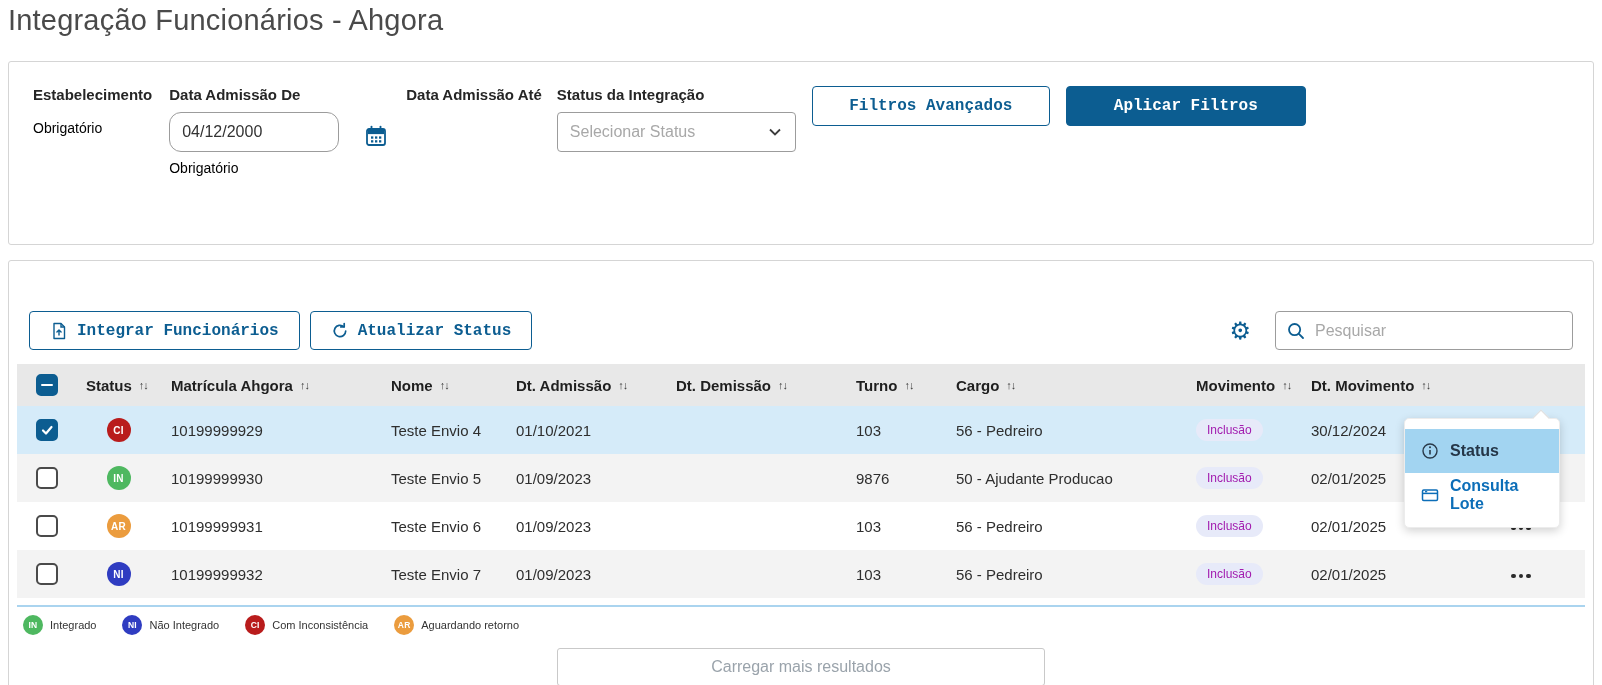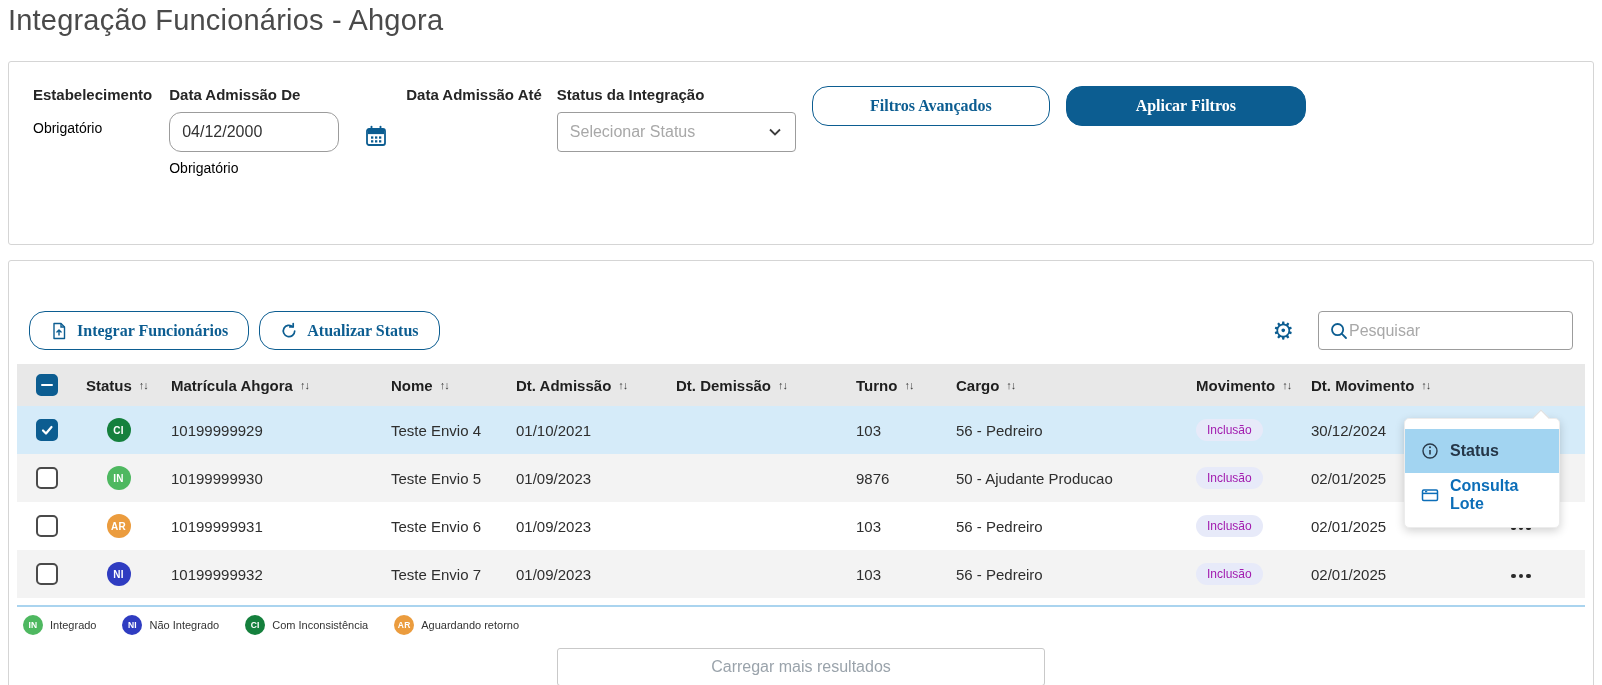--- a/index.html
+++ b/index.html
@@ -39,22 +39,22 @@
   .cal-btn { margin-left: 26px; margin-top: 8px; cursor: pointer; background:none; border:none; }
   .f-est { margin-right: 17px; }
   .f-de  { margin-right: 19px; }
   .f-ate { margin-right: 15px; }
   .select-box {
     width: 239px; display: flex; align-items: center; justify-content: space-between;
     cursor: pointer;
   }
   .select-placeholder { color: #a8a8a8; font-size: 16px; }
   .btn {
-    height: 40px; border-radius: 16px; font-size: 16px; font-weight: 600;
-    cursor: pointer; font-family: Liberation Serif, serif;
+    height: 40px; border-radius: 4px; font-size: 16px; font-weight: 600;
+    cursor: pointer; font-family: Liberation Mono, monospace;
   }
   .btn-outline {
     background: #fff; color: #0c5d91; border: 1px solid #0c5d91;
   }
   .btn-primary {
     background: #0c5d91; color: #fff; border: 1px solid #0c5d91;
   }
   .f-filtros { width: 238px; margin-left: 16px; }
   .f-aplicar { width: 240px; margin-left: 16px; }
   .f-status { }
@@ -62,22 +62,22 @@
   .main-card { margin-top: 15px; padding: 50px 8px 24px 8px; height: 446px; }
   .toolbar { display: flex; align-items: center; margin: 0 12px 14px 12px; }
   .toolbar .btn { height: 39px; display: inline-flex; align-items: center; gap: 9px; padding: 0 20px; }
   .tb-atualizar { margin-left: 10px; }
   .toolbar-spacer { flex: 1; }
   .gear {
     font-size: 24px; color: #0c5d91; cursor: pointer; margin-right: 24px;
     line-height: 1; user-select: none;
   }
   .search-box {
-    width: 255px; height: 39px; border: 1px solid #9c9c9c; border-radius: 4px;
-    display: flex; align-items: center; padding: 0 10px; background:#fff;
+    width: 298px; height: 39px; border: 1px solid #9c9c9c; border-radius: 4px;
+    display: flex; align-items: center; padding: 0 10px; gap: 9px; background:#fff;
   }
   .search-box input {
     border: none; outline: none; font-size: 16px; color: #333; width: 100%;
     font-family: "Liberation Sans", sans-serif;
   }
   .search-box input::placeholder { color: #a8a8a8; }
   
   .table { border-bottom: 2px solid #aad4ef; padding-bottom: 7px; }
   .t-head {
     display: flex; align-items: center; background: #e8e8e8; height: 42px;
@@ -109,21 +109,21 @@
   .cb .minus { width: 12px; height: 2.5px; background: #fff; border-radius: 1px; }
   
   .badge {
     width: 24px; height: 24px; border-radius: 50%; color: #fff;
     font-size: 10px; font-weight: 700; display: inline-flex;
     align-items: center; justify-content: center; letter-spacing: .2px;
   }
   .badge.small { width: 20px; height: 20px; font-size: 8.5px; }
   .st-IN { background: #4eb860; }
   .st-NI { background: #2f3cc1; }
-  .st-CI { background: #15803d; }
+  .st-CI { background: #b91c1c; }
   .st-AR { background: #eb9c3e; }
   
   .pill {
     background: #e7eaf9; color: #a21caf; font-size: 12px;
     padding: 4px 11px; border-radius: 12px; display: inline-block;
   }
   
   .kebab { display: inline-flex; gap: 3px; cursor: pointer; background:none; border:none; padding: 6px 4px; }
   .kebab i { width: 4.5px; height: 4.5px; border-radius: 50%; background: #2b2b2b; display: block; }
   

